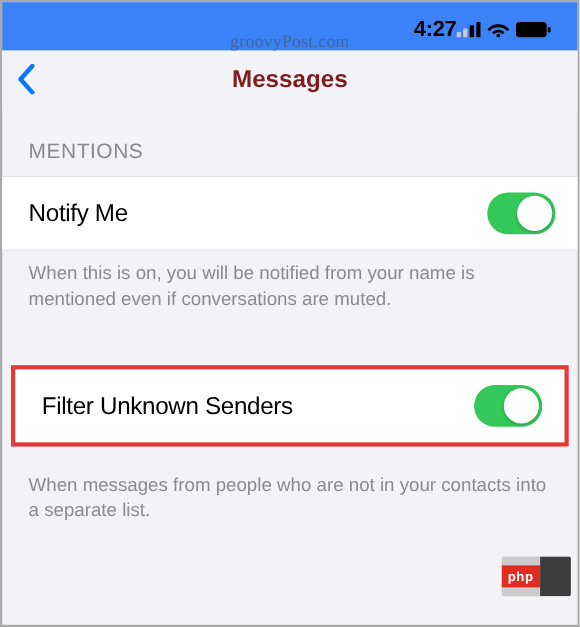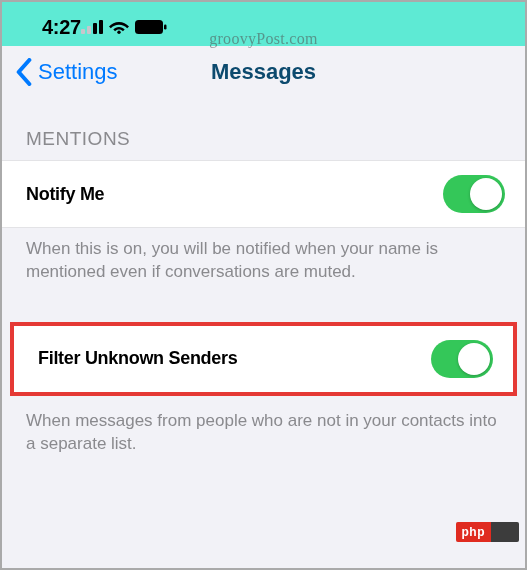--- a/index.html
+++ b/index.html
@@ -16,25 +16,25 @@
       overflow: hidden;
     }
     .screen {
       width: 100%;
       height: 100%;
       background: #f2f2f7;
       border: 2px solid #aaa;
     }
     .status-bar {
       display: flex;
-      justify-content: flex-start;
+      justify-content: flex-end;
       align-items: center;
       padding: 10px 24px 4px 40px;
       height: 44px;
-      background: #5eead4;
+      background: #3b82f6;
     }
     .status-time {
       font-size: 20px;
       font-weight: 700;
       letter-spacing: -0.3px;
     }
     .status-icons {
       display: flex;
       align-items: center;
       gap: 6px;
@@ -67,21 +67,21 @@
       color: #007aff;
       font-size: 22px;
       font-weight: 400;
     }
     .nav-title {
       position: absolute;
       left: 50%;
       transform: translateX(-50%);
       font-size: 22px;
       font-weight: 700;
-      color: #0c4a6e;
+      color: #7f1d1d;
     }
     .content {
       padding-top: 24px;
     }
     .section-header {
       font-size: 19px;
       color: #8a8a8e;
       letter-spacing: 0.5px;
       padding: 4px 24px 10px 24px;
       text-transform: uppercase;
@@ -89,22 +89,22 @@
     .row {
       background: #fff;
       display: flex;
       align-items: center;
       justify-content: space-between;
       padding: 14px 20px 14px 24px;
       border-top: 0.5px solid #e3e3e6;
       border-bottom: 0.5px solid #e3e3e6;
     }
     .row-label {
-      font-size: 18px;
-      font-weight: 700;
+      font-size: 22px;
+      font-weight: 400;
       color: #000;
       letter-spacing: -0.3px;
     }
     .section-footer {
       font-size: 17px;
       color: #8a8a8e;
       padding: 10px 24px 0 24px;
       line-height: 1.35;
     }
     .toggle {
@@ -123,38 +123,38 @@
       height: 32px;
       background: #fff;
       border-radius: 50%;
       box-shadow: 0 1px 3px rgba(0,0,0,0.25);
     }
     .section-gap {
       height: 34px;
     }
     .highlight-box {
       border: 4px solid #e53935;
-      margin: 4px 8px;
+      margin: 14px 8px;
       padding: 0;
     }
     .highlight-box .row {
       border-top: none;
       border-bottom: none;
     }
     .php-badge {
       position: absolute;
       right: 8px;
       bottom: 28px;
       background: #ccc;
       display: flex;
       align-items: center;
       border-radius: 2px;
       overflow: hidden;
       z-index: 11;
-      height: 20px;
+      height: 36px;
     }
     .php-red {
       background: #e02b20;
       color: #fff;
       font-size: 12px;
       font-weight: 700;
       padding: 3px 6px;
       letter-spacing: 0.5px;
     }
     .php-gray {
@@ -187,34 +187,33 @@
       </svg>
     </div>
   </div>
 
   <div class="watermark">groovyPost.com</div>
 
   <div class="nav-header">
     <svg class="back-chevron" viewBox="0 0 12 20">
       <polyline points="10,1 2,10 10,19" fill="none" stroke="#007aff" stroke-width="3" stroke-linecap="round" stroke-linejoin="round"></polyline>
     </svg>
-    <span class="back-label">Settings</span>
     <span class="nav-title">Messages</span>
   </div>
 
   <div class="content">
 
     <div class="section-header">MENTIONS</div>
     <div class="row">
       <span class="row-label">Notify Me</span>
       <div class="toggle">
         <div class="toggle-knob"></div>
       </div>
     </div>
-    <div class="section-footer">When this is on, you will be notified when your name is mentioned even if conversations are muted.</div>
+    <div class="section-footer">When this is on, you will be notified from your name is mentioned even if conversations are muted.</div>
 
     <div class="section-gap"></div>
 
     <div class="highlight-box">
       <div class="row">
         <span class="row-label">Filter Unknown Senders</span>
         <div class="toggle">
           <div class="toggle-knob"></div>
         </div>
       </div>

